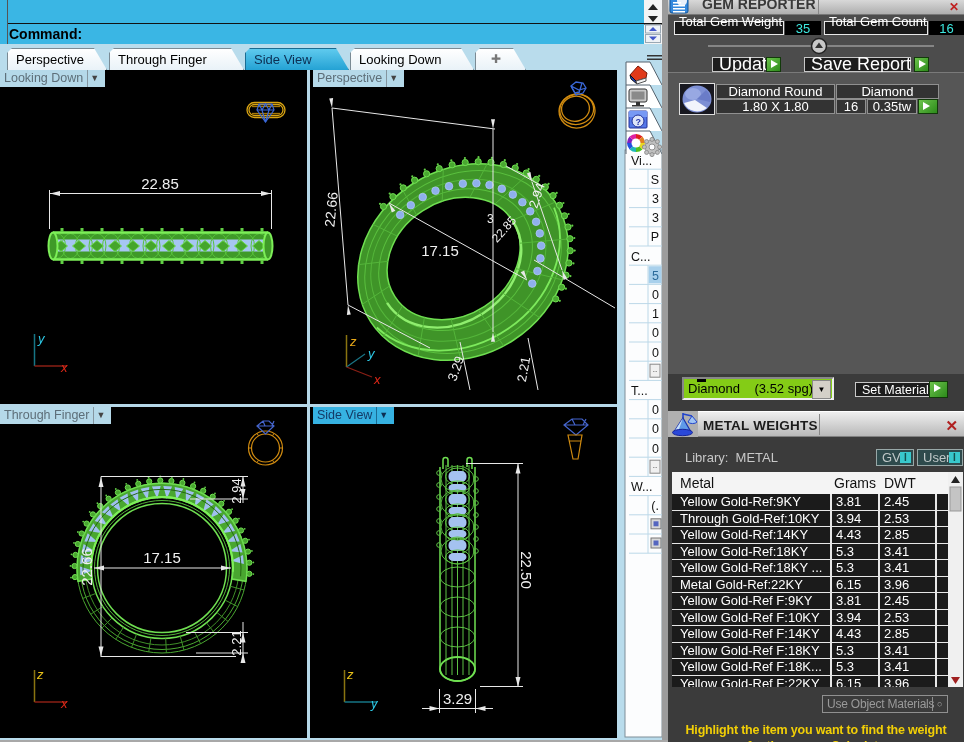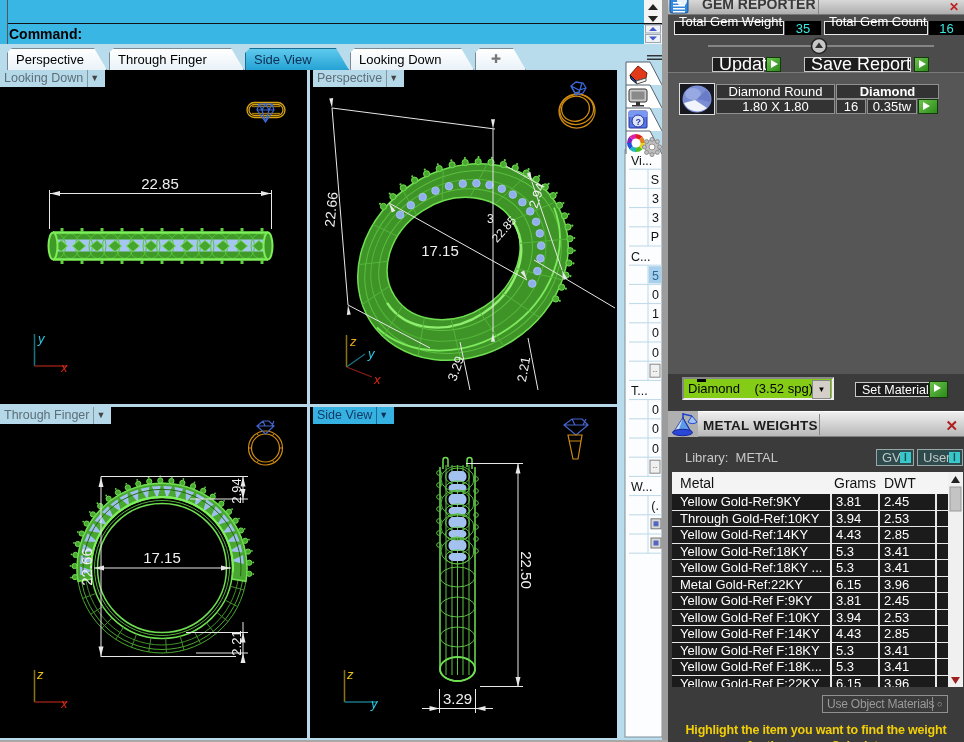--- a/index.html
+++ b/index.html
@@ -651,21 +651,21 @@
   <div style="position:absolute;left:0;top:72px;width:296px;height:302px;background:#565656;border-top:1px solid #7a7a7a;"></div>
   <div style="position:absolute;left:11px;top:83px;width:36px;height:32px;background:#181820;border:1px solid #ddd;box-sizing:border-box;">
     <svg width="34" height="30">
         <ellipse cx="17" cy="15" rx="14.5" ry="13.5" fill="#7d8fd4"></ellipse>
         <ellipse cx="13" cy="10" rx="8" ry="6" fill="#98a8e2"></ellipse>
         <path d="M4,19 A14.5,13.5 0 0,0 27,24 L15,16 Z" fill="#f2f4fc"></path>
         <path d="M26,6 A14.5,13.5 0 0,1 30,18 L17,15 Z" fill="#6a7cc8"></path>
       </svg>
   </div>
   <div class="cell" style="left:48px;top:84px;width:119px;height:15px;">Diamond Round</div>
-  <div class="cell" style="left:168px;top:84px;width:103px;height:15px;font-weight:bold;">Diamond</div>
+  <div class="cell" style="left:168px;top:84px;width:103px;height:15px;">Diamond</div>
   <div class="cell" style="left:48px;top:99px;width:119px;height:15px;">1.80 X 1.80</div>
   <div class="cell" style="left:168px;top:99px;width:30px;height:15px;">16</div>
   <div class="cell" style="left:199px;top:99px;width:50px;height:15px;">0.35tw</div>
   <div class="green" style="left:250px;top:99px;width:20px;height:15px;"></div>
   <div id="darksec"></div>
   <div style="position:absolute;left:14px;top:377px;width:152px;height:23px;background:#84cc16;border:2px solid #888;border-right-color:#eee;border-bottom-color:#eee;box-sizing:border-box;">
     <span style="position:absolute;left:4px;top:2px;font-size:13px;color:#000;">Diamond&nbsp;&nbsp;&nbsp;&nbsp;(3.52 spg)</span>
     <span style="position:absolute;left:13px;top:0px;width:9px;height:3px;background:#000;"></span>
     <div style="position:absolute;right:1px;top:1px;width:17px;height:17px;background:#d4d0c8;border:1px solid #888;display:flex;align-items:center;justify-content:center;font-size:8px;">▼</div>
   </div>

